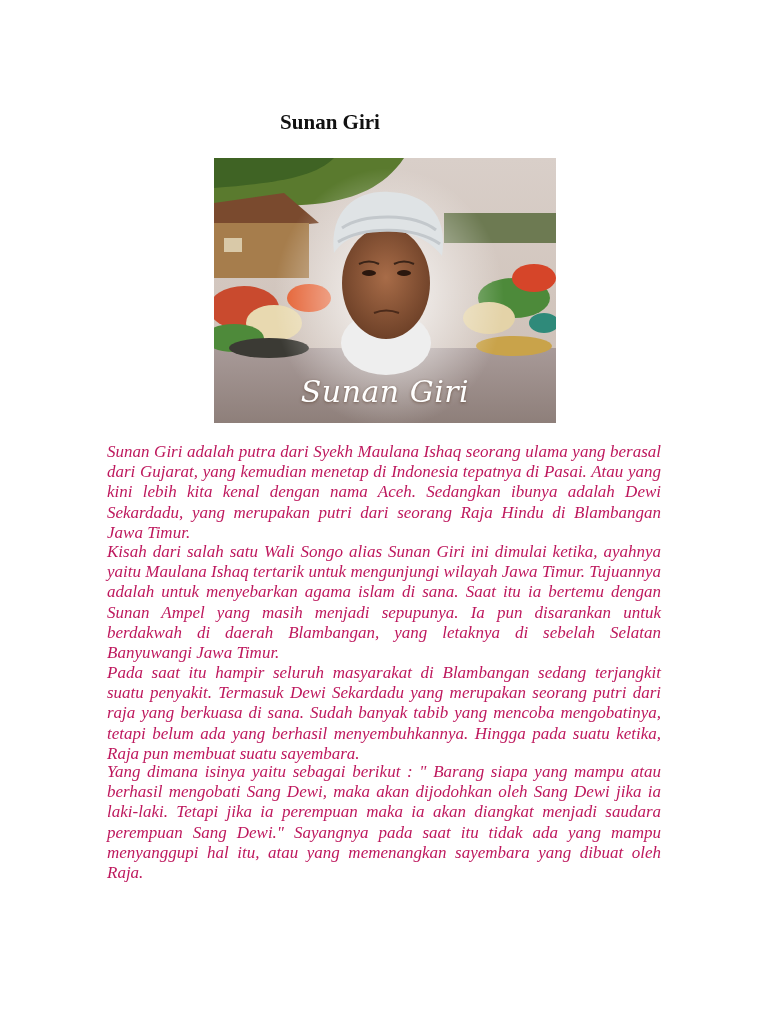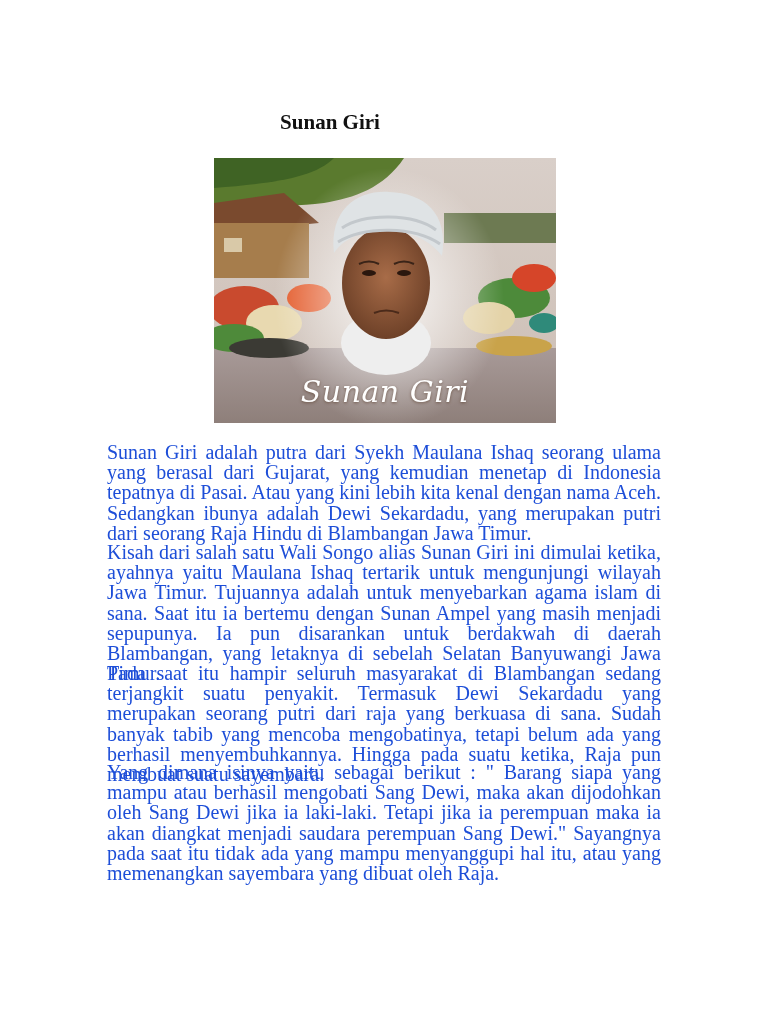--- a/index.html
+++ b/index.html
@@ -50,25 +50,26 @@
       font-style: italic;
       font-size: 30px;
       color: #ffffff;
       text-shadow: 0 1px 3px rgba(80,50,30,0.6);
       letter-spacing: 0.5px;
     }
     .body-text {
       position: absolute;
       left: 107px;
       width: 554px;
-      font-size: 20px;
+      font-size: 17px;
       line-height: 20.2px;
       text-align: justify;
       margin: 0;
-      color: #1d4ed8;
+      color: #be185d;
+      font-style: italic;
     }
     .p1 { top: 442px; }
     .p2 { top: 542px; }
     .p3 { top: 663px; }
     .p4 { top: 762px; }
   </style>
 </head>
 <body>
 
 <div class="page">

